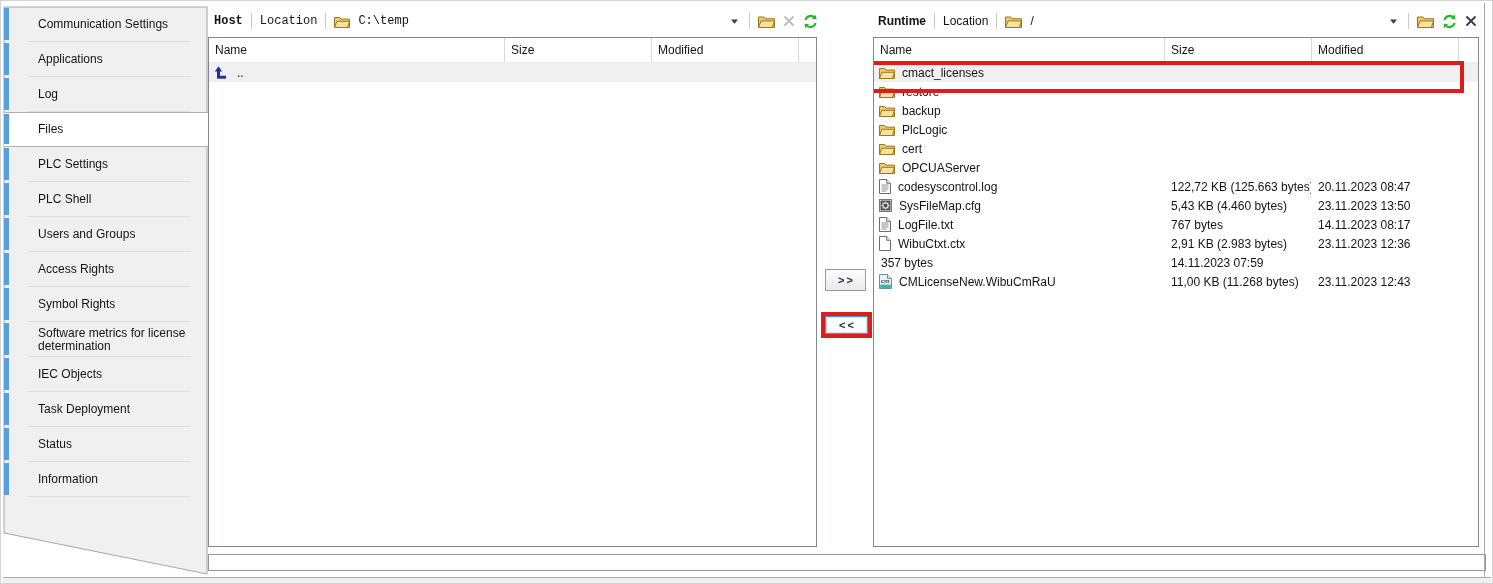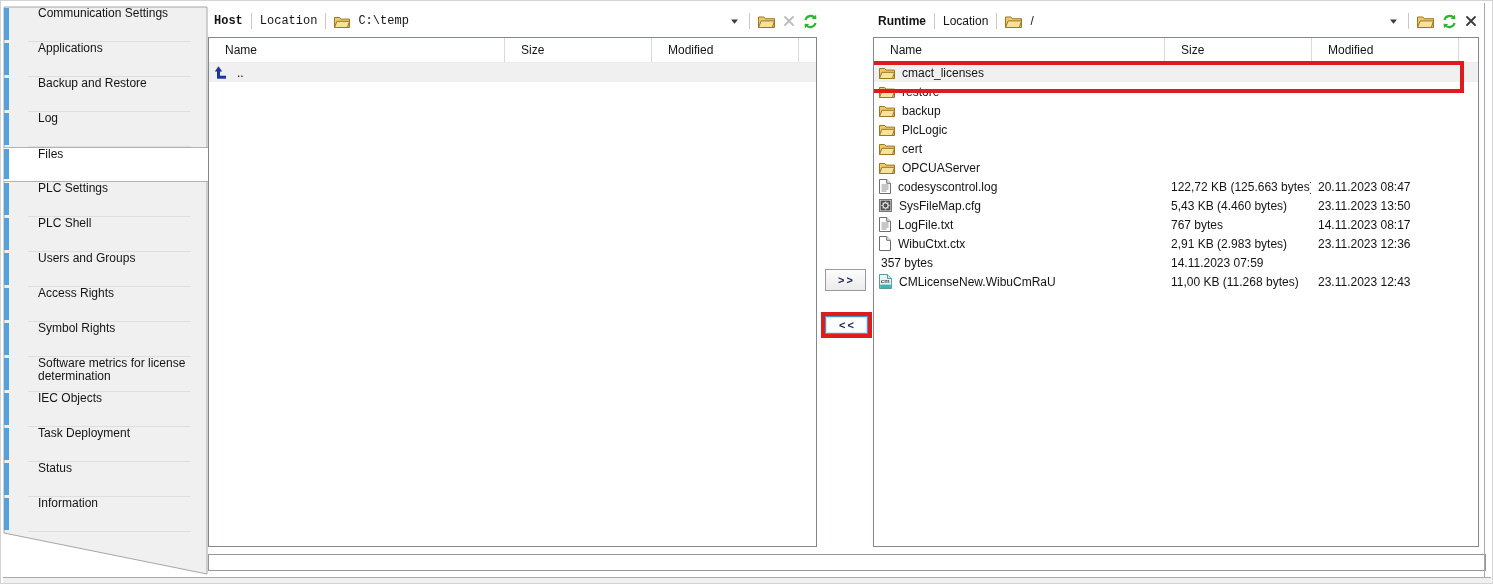--- a/index.html
+++ b/index.html
@@ -15,21 +15,21 @@
 
   
   .right-line  { position:absolute; left:1483px; top:2px;  width:1px;  height:575px; background:#a9a9a9; }
   .bottom-line { position:absolute; left:2px;  top:576px; width:1488px; height:1px; background:#a9a9a9; }
   .bottom-band { position:absolute; left:2px;  top:577px; width:1488px; height:6px; background:#f0f0f0; }
 
   
   .sidebar-shape { position:absolute; left:0; top:0; pointer-events:none; }
   .sidebar-tabs  { position:absolute; left:3px; top:6px; width:203px; }
   .side-tab {
-    position:relative; height:35px; display:flex; align-items:flex-start;
+    position:relative; height:35px; display:flex; align-items:center;
     padding-left:34px; padding-right:8px; line-height:13px; cursor:pointer;
   }
   .side-tab .accent-strip {
     position:absolute; left:0; top:1px; bottom:2px; width:5px;
     background: var(--accent, #54a1dc);
   }
   .side-tab .tab-sep {
     position:absolute; left:24px; right:16px; bottom:0; height:1px; background:#dedede;
   }
   .side-tab.selected {
@@ -56,21 +56,21 @@
   
   .pane-table {
     position:absolute; border:1px solid #828790; background:#fff; overflow:hidden;
   }
   #host-table    { left:207px; top:36px; width:609px; height:510px; }
   #runtime-table { left:872px; top:36px; width:606px; height:510px; }
   .tbl-header { display:grid; height:25px; border-bottom:1px solid #ececec; }
   #host-table .tbl-header, #host-table .tbl-row      { grid-template-columns:295px 147px 147px 1fr; }
   #runtime-table .tbl-header, #runtime-table .tbl-row { grid-template-columns:290px 147px 147px 1fr; }
   .th {
-    display:flex; align-items:center; padding-left:16px; height:100%;
+    display:flex; align-items:center; padding-left:6px; height:100%;
     border-left:1px solid #d9d9d9; cursor:pointer;
   }
   .th:first-child { border-left:none; }
   .tbl-row { display:grid; height:19px; align-items:center; position:relative; cursor:pointer; }
   .name-cell { display:flex; align-items:center; gap:7px; padding-left:5px; white-space:nowrap; overflow:hidden; }
   .size-cell, .mod-cell { padding-left:7px; white-space:nowrap; overflow:hidden; }
   .sel-row { background:#f0f0f0; }
   .red-row::after {
     content:''; position:absolute; left:-4px; right:14px; top:-2px; height:24px;
     border:4px solid var(--red, #de1c1c); pointer-events:none; z-index:4;
@@ -117,25 +117,20 @@
 
   <nav class="sidebar-tabs" id="sidebar-tabs">
       <div class="side-tab">
         <span class="accent-strip"></span>
         <span>Communication Settings</span>
         <span class="tab-sep"></span>
       </div>
       <div class="side-tab">
         <span class="accent-strip"></span>
         <span>Applications</span>
-        <span class="tab-sep"></span>
-      </div>
-      <div class="side-tab">
-        <span class="accent-strip"></span>
-        <span>Backup and Restore</span>
         <span class="tab-sep"></span>
       </div>
       <div class="side-tab">
         <span class="accent-strip"></span>
         <span>Log</span>
         <span class="tab-sep"></span>
       </div>
       <div class="side-tab selected">
         <span class="accent-strip"></span>
         <span>Files</span>

